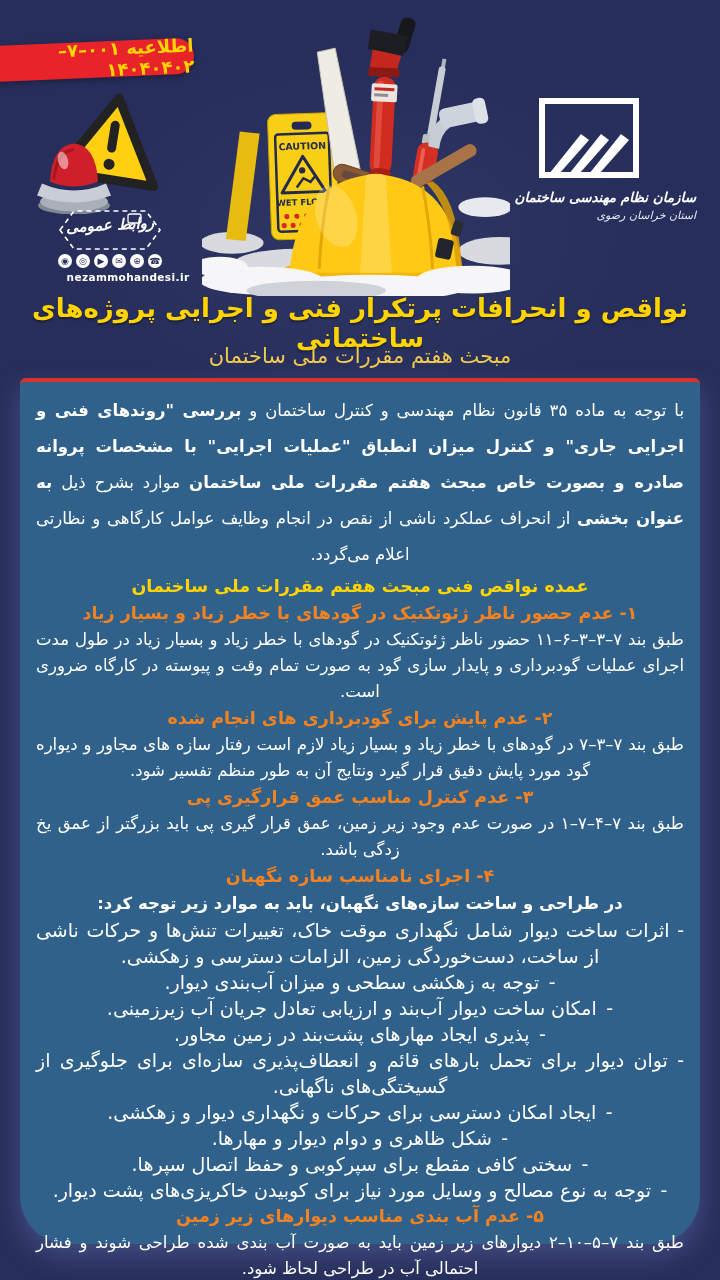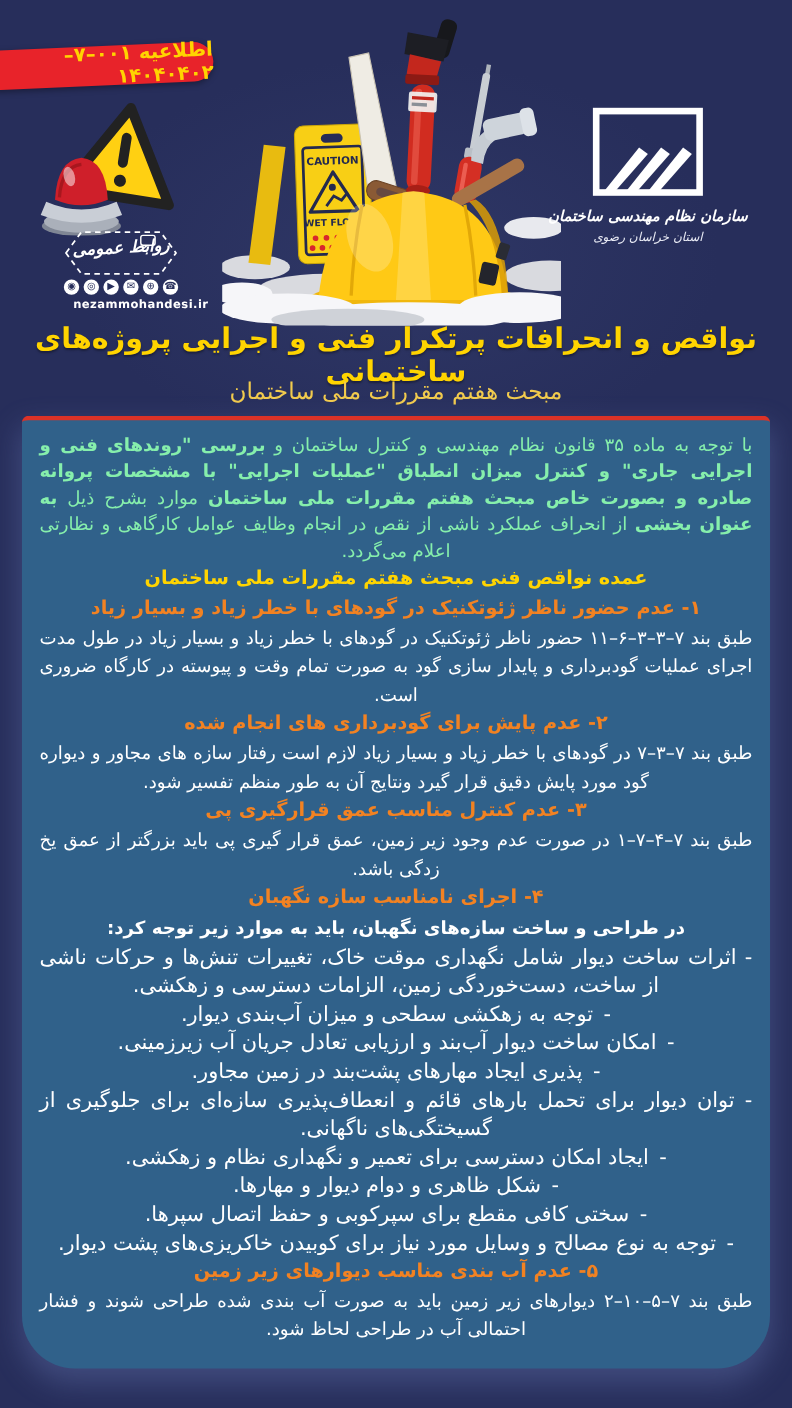--- a/index.html
+++ b/index.html
@@ -15,21 +15,21 @@
   .hero { position:absolute; inset:0 0 auto 0; height:378px; }
   .notice-badge {
     position:absolute; left:-18px; top:42px; height:36px; width:212px;
     background:#e8232a; border-radius:18px; transform:rotate(-2.5deg);
     display:flex; align-items:center; justify-content:center;
     color:#ffd400; font-weight:bold; font-size:18px; direction:rtl;
     box-shadow:0 2px 6px rgba(0,0,0,.35);
   }
   .alarm-wrap { position:absolute; left:30px; top:86px; width:140px; height:128px; }
   .hero-art { position:absolute; left:202px; top:2px; width:308px; height:294px; }
-  .org-logo { position:absolute; right:24px; top:96px; width:214px; text-align:center; color:#fff; }
+  .org-logo { position:absolute; right:24px; top:96px; width:214px; text-align:right; color:#fff; }
   .org-logo .emblem { display:block; margin:0 auto; }
   .org-name  { font-size:13.5px; font-weight:bold; font-style:italic; margin-top:9px; }
   .org-province { font-size:11px; font-style:italic; margin-top:4px; color:#e9ebf5; }
   .pr-stamp { position:absolute; left:48px; top:206px; width:124px; text-align:center; }
   .pr-stamp .stamp-text {
     position:absolute; top:10px; left:0; width:100%; color:#fff;
     font-weight:bold; font-style:italic; font-size:15px; transform:rotate(-3deg);
   }
   .socials { position:absolute; left:50px; top:254px; width:120px; display:flex; justify-content:center; gap:4px; }
   .soc {
@@ -42,21 +42,21 @@
     color:#ffd400; font-weight:bold; font-size:26px; text-shadow:0 2px 2px rgba(0,0,0,.35); }
   .sub-title { position:absolute; top:344px; width:100%; text-align:center; direction:rtl;
     color:#f2cb4d; font-size:21px; }
   
   .panel {
     position:absolute; left:20px; top:378px; width:680px; height:866px;
     background:#30618a; border-top:4px solid #dc3227;
     border-radius:6px 6px 48px 48px; padding:11px 16px 16px 16px;
     direction:rtl; box-shadow:0 12px 26px 2px rgba(115,135,195,.33);
   }
-  .intro { color:#86efac; font-size:16.5px; line-height:24px; text-align:justify; text-align-last:center; }
+  .intro { color:#ffffff; font-size:16.5px; line-height:36px; text-align:justify; text-align-last:center; }
   .intro .b { font-weight:bold; }
   .sec-head { color:#ffd400; font-weight:bold; font-size:17.5px; line-height:27px; text-align:center; }
   .item-head { color:#f28222; font-weight:bold; font-size:17.5px; line-height:27px; text-align:center; }
   .body-p { color:#fff; font-size:16.5px; line-height:26px; text-align:justify; text-align-last:center; }
   .sub-bold { color:#fff; font-weight:bold; font-size:16.5px; line-height:27px; text-align:center; }
   .bullet { color:#fff; font-size:19px; line-height:26px; text-align:justify; text-align-last:center; }
 </style>
 </head>
 <body>
 
@@ -229,21 +229,21 @@
     <h3 class="item-head">۳- عدم کنترل مناسب عمق قرارگیری پی</h3>
     <p class="body-p">طبق بند ۷–۴–۷–۱ در صورت عدم وجود زیر زمین، عمق قرار گیری پی باید بزرگتر از عمق یخ زدگی باشد.</p>
 
     <h3 class="item-head">۴- اجرای نامناسب سازه نگهبان</h3>
     <p class="sub-bold">در طراحی و ساخت سازه‌های نگهبان، باید به موارد زیر توجه کرد:</p>
     <p class="bullet">- اثرات ساخت دیوار شامل نگهداری موقت خاک، تغییرات تنش‌ها و حرکات ناشی از ساخت، دست‌خوردگی زمین، الزامات دسترسی و زهکشی.</p>
     <p class="bullet">- توجه به زهکشی سطحی و میزان آب‌بندی دیوار.</p>
     <p class="bullet">- امکان ساخت دیوار آب‌بند و ارزیابی تعادل جریان آب زیرزمینی.</p>
     <p class="bullet">- پذیری ایجاد مهارهای پشت‌بند در زمین مجاور.</p>
     <p class="bullet">- توان دیوار برای تحمل بارهای قائم و انعطاف‌پذیری سازه‌ای برای جلوگیری از گسیختگی‌های ناگهانی.</p>
-    <p class="bullet">- ایجاد امکان دسترسی برای تعمیر و نگهداری نظام و زهکشی.</p>
+    <p class="bullet">- ایجاد امکان دسترسی برای حرکات و نگهداری دیوار و زهکشی.</p>
     <p class="bullet">- شکل ظاهری و دوام دیوار و مهارها.</p>
     <p class="bullet">- سختی کافی مقطع برای سپرکوبی و حفظ اتصال سپرها.</p>
     <p class="bullet">- توجه به نوع مصالح و وسایل مورد نیاز برای کوبیدن خاکریزی‌های پشت دیوار.</p>
 
     <h3 class="item-head">۵- عدم آب بندی مناسب دیوارهای زیر زمین</h3>
     <p class="body-p">طبق بند ۷–۵–۱۰–۲ دیوارهای زیر زمین باید به صورت آب بندی شده طراحی شوند و فشار احتمالی آب در طراحی لحاظ شود.</p>
 
   </div>
 </div>
 

